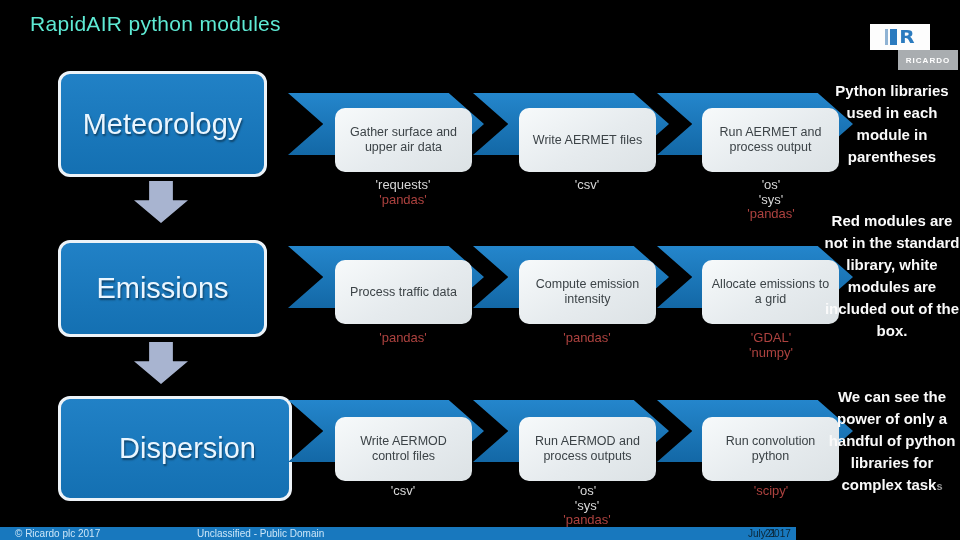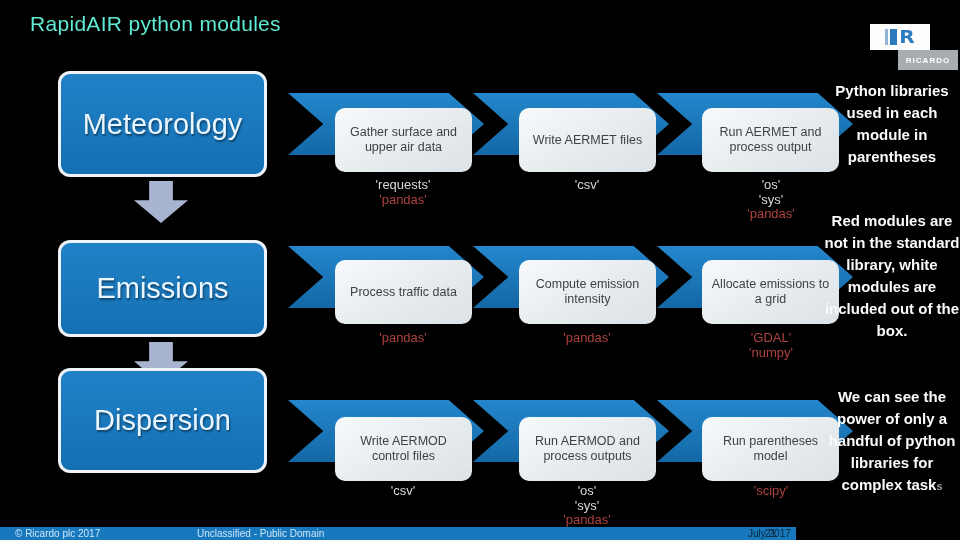--- a/index.html
+++ b/index.html
@@ -22,21 +22,21 @@
                     color:#fff;font-size:8px;font-weight:bold;letter-spacing:1px;
                     display:flex;align-items:center;justify-content:center;margin-left:28px;}
 
   
   .stage-box{left:58px;width:203px;background:linear-gradient(#2181C6,#1470B2);
              border:3px solid #EDF3F8;border-radius:12px;color:#EAF6FF;
              display:flex;align-items:center;justify-content:center;
              font-size:29px;text-shadow:1px 2px 2px rgba(0,0,0,.45);}
   #box-meteorology{top:71px;height:100px;}
   #box-emissions{top:240px;height:91px;}
-  #box-dispersion{top:368px;height:99px;}
+  #box-dispersion{top:396px;height:99px;padding-left:25px;}
 
   .down-arrow{left:134px;width:54px;height:42px;background:#A8B4D0;
               clip-path:polygon(28% 0%,72% 0%,72% 46%,100% 46%,50% 100%,0% 46%,28% 46%);}
   #arrow-1{top:181px;}
   #arrow-2{top:342px;}
 
   
   .chevron{width:196px;height:62px;background:linear-gradient(#2486CC,#1368A6);
            clip-path:polygon(0% 0%,82% 0%,100% 50%,82% 100%,0% 100%,18% 50%);}
   .step-rect{width:137px;height:64px;border-radius:10px;
@@ -128,21 +128,21 @@
 <div class="abs libs row1 col2">
     <div class="lib-red">'GDAL'</div>
     <div class="lib-red">'numpy'</div>
   </div>
 
 <div class="abs chevron row2 col0"></div>
 <div class="abs chevron row2 col1"></div>
 <div class="abs chevron row2 col2"></div>
 <div class="abs step-rect row2 col0">Write AERMOD control files</div>
 <div class="abs step-rect row2 col1">Run AERMOD and process outputs</div>
-<div class="abs step-rect row2 col2">Run parentheses model</div>
+<div class="abs step-rect row2 col2">Run convolution python</div>
 <div class="abs libs row2 col0">
     <div class="lib-white">'csv'</div>
   </div>
 <div class="abs libs row2 col1">
     <div class="lib-white">'os'</div>
     <div class="lib-white">'sys'</div>
     <div class="lib-red">'pandas'</div>
   </div>
 <div class="abs libs row2 col2">
     <div class="lib-red">'scipy'</div>

